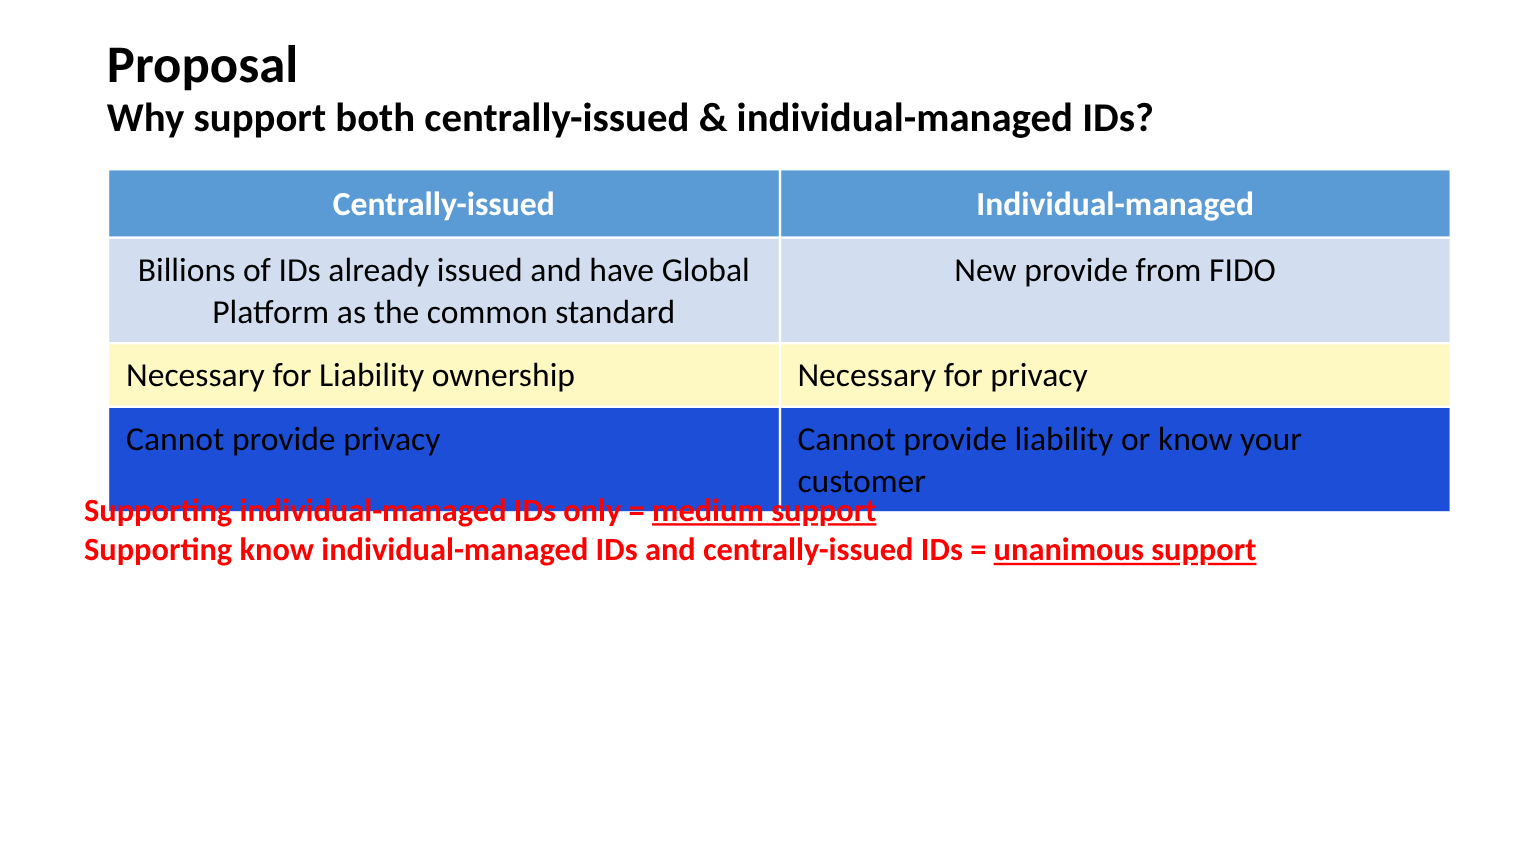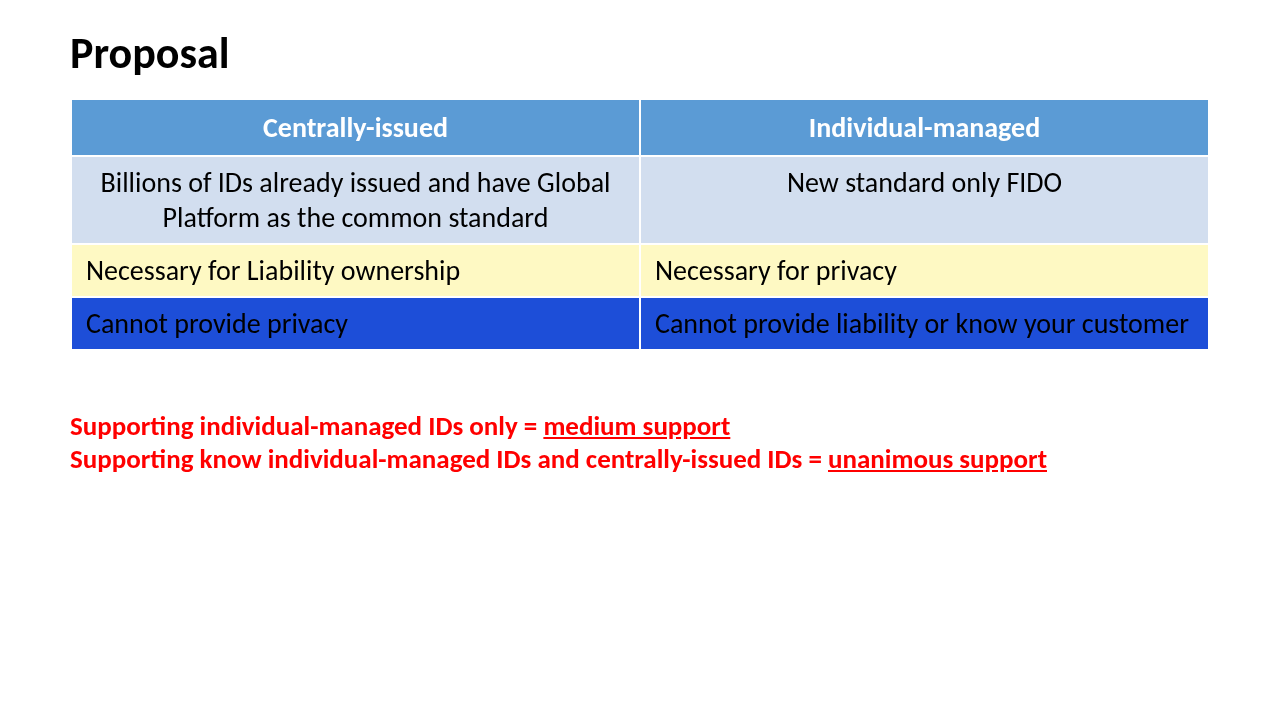--- a/index.html
+++ b/index.html
@@ -1,46 +1,47 @@
 <!DOCTYPE html>
 <html><head>
 <meta charset="utf-8">
 <style>
   * { box-sizing: border-box; margin: 0; padding: 0; }
   html, body { width: 1280px; height: 720px; background: #fff; font-family: Calibri, Arial, sans-serif; color: #000; }
-  .slide { width: 1280px; height: 536px; padding: 30px 70px 40px 70px; position: relative; }
+  .slide { width: 1280px; height: 536px; padding: 30px 70px 40px 89px; position: relative; }
   .title { font-size: 44px; font-weight: 700; line-height: 1.05; }
   .subtitle { font-size: 34px; font-weight: 700; margin-top: 4px; line-height: 1.1; }
   .tbl { width: 100%; border-collapse: collapse; margin-top: 22px; table-layout: fixed; }
   .tbl th { background: #5B9BD5; color: #fff; font-weight: 700; text-align: center; font-size: 28px; padding: 10px 14px; border: 2px solid #fff; }
   .tbl td { font-size: 28px; padding: 8px 14px; border: 2px solid #fff; vertical-align: top; line-height: 1.25; color: #000; }
   .r1 td { background: #D2DEEF; text-align: center; }
   .r2 td { background: #fef9c3; }
   .r3 td { background: #1d4ed8; }
   .conclusions { position: absolute; left: 70px; right: 70px; bottom: 60px; }
   .conclusion-line { color: #FF0000; font-weight: 700; font-size: 27px; line-height: 1.25; }
   .conclusion-line .ul { text-decoration: underline; }
 </style>
 </head>
 <body>
 
 <div class="slide">
   <div class="title">Proposal</div>
+  <div class="subtitle">Why support both centrally-issued &amp; individual-managed IDs?</div>
 
   <table class="tbl">
     <thead>
       <tr>
         <th>Centrally-issued</th>
         <th>Individual-managed</th>
       </tr>
     </thead>
     <tbody>
       <tr class="r1">
         <td>Billions of IDs already issued and have Global Platform as the common standard</td>
-        <td>New standard only FIDO</td>
+        <td>New provide from FIDO</td>
       </tr>
       <tr class="r2">
         <td>Necessary for Liability ownership</td>
         <td>Necessary for privacy</td>
       </tr>
       <tr class="r3">
         <td>Cannot provide privacy</td>
         <td>Cannot provide liability or know your customer</td>
       </tr>
     </tbody>

